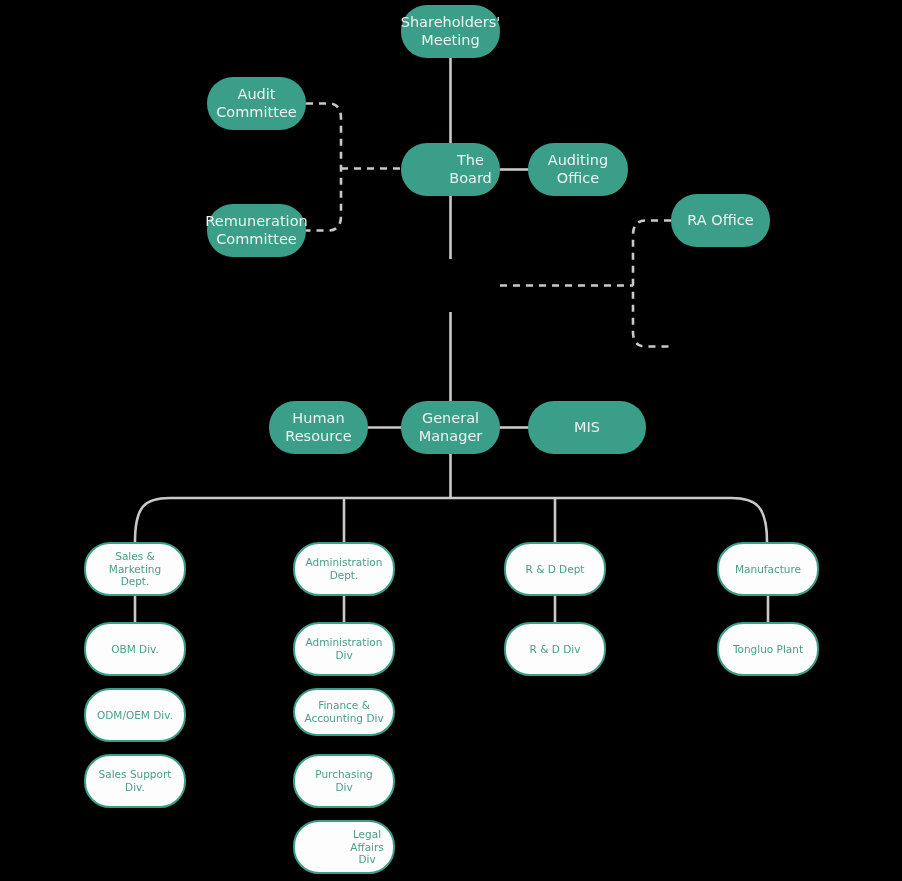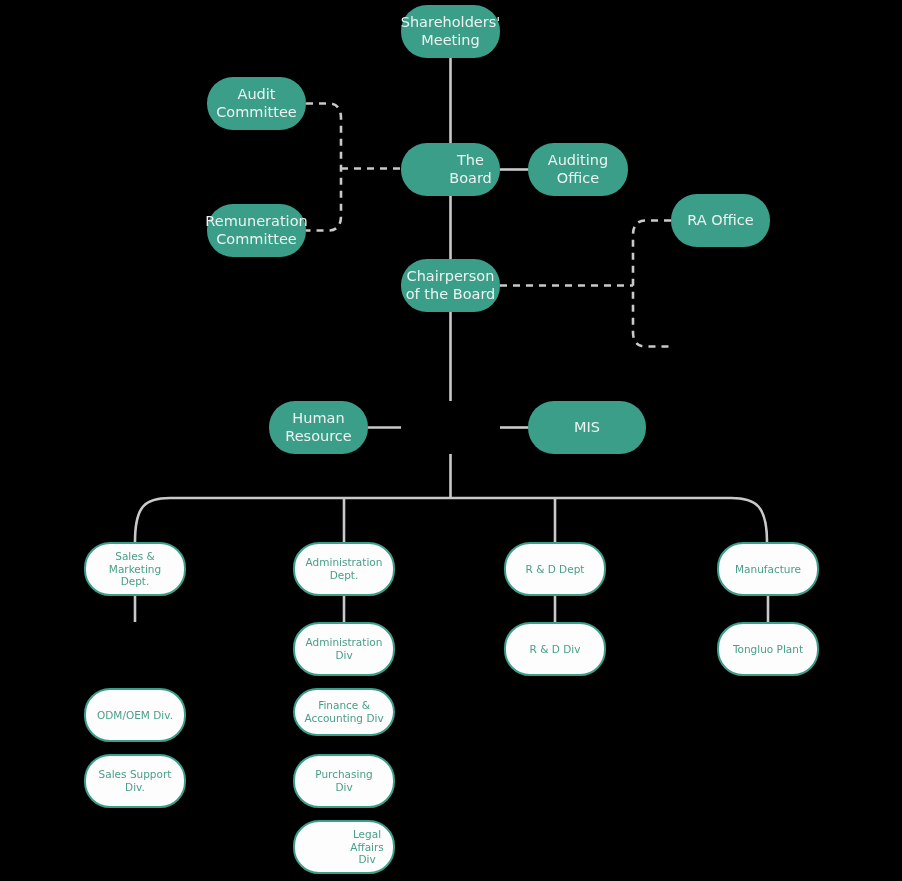--- a/index.html
+++ b/index.html
@@ -86,38 +86,41 @@
   <div class="node filled" style="left:528px;top:143px;width:100px;height:53px;">
     <span class="lbl">Auditing
 Office</span>
   </div>
 
   <div class="node filled" style="left:671px;top:194px;width:99px;height:53px;">
     <span class="lbl">RA Office</span>
   </div>
 
 
-  <div class="node filled" style="left:401px;top:259px;width:99px;height:53px;">
-    <span class="lbl">Chairperson
-of the Board</span>
-  </div>
 
   <div class="node filled" style="left:269px;top:401px;width:99px;height:53px;">
     <span class="lbl">Human
 Resource</span>
   </div>
 
+  <div class="node filled" style="left:401px;top:401px;width:99px;height:53px;">
+    <span class="lbl">General
+Manager</span>
+  </div>
 
   <div class="node filled" style="left:528px;top:401px;width:118px;height:53px;">
     <span class="lbl">MIS</span>
   </div>
 
   <div class="node outline" style="left:84px;top:542px;width:102px;height:54px;">
     <span class="lbl">Sales &amp; Marketing
 Dept.</span>
+  </div>
+  <div class="node outline" style="left:84px;top:622px;width:102px;height:54px;">
+    <span class="lbl">OBM Div.</span>
   </div>
   <div class="node outline" style="left:84px;top:688px;width:102px;height:54px;">
     <span class="lbl">ODM/OEM Div.</span>
   </div>
   <div class="node outline" style="left:84px;top:754px;width:102px;height:54px;">
     <span class="lbl">Sales Support
 Div.</span>
   </div>
 
   <div class="node outline" style="left:293px;top:542px;width:102px;height:54px;">

